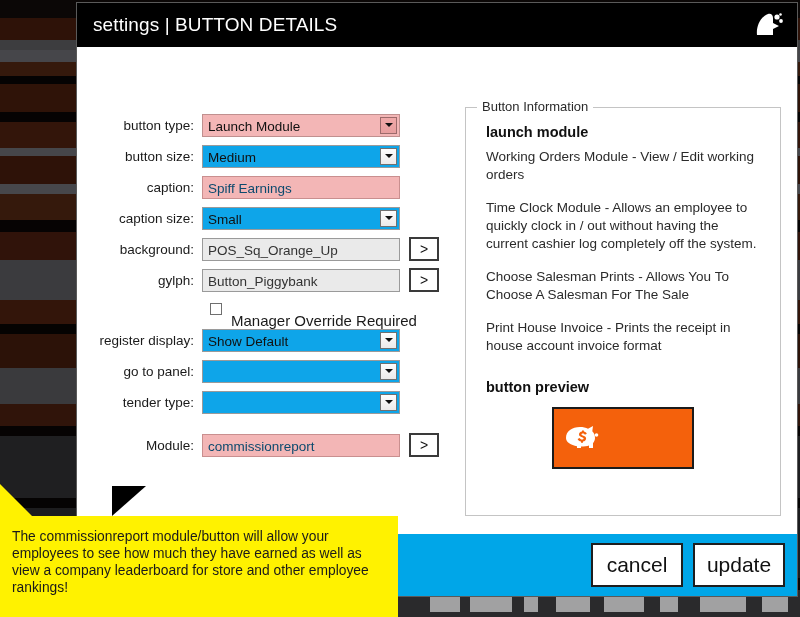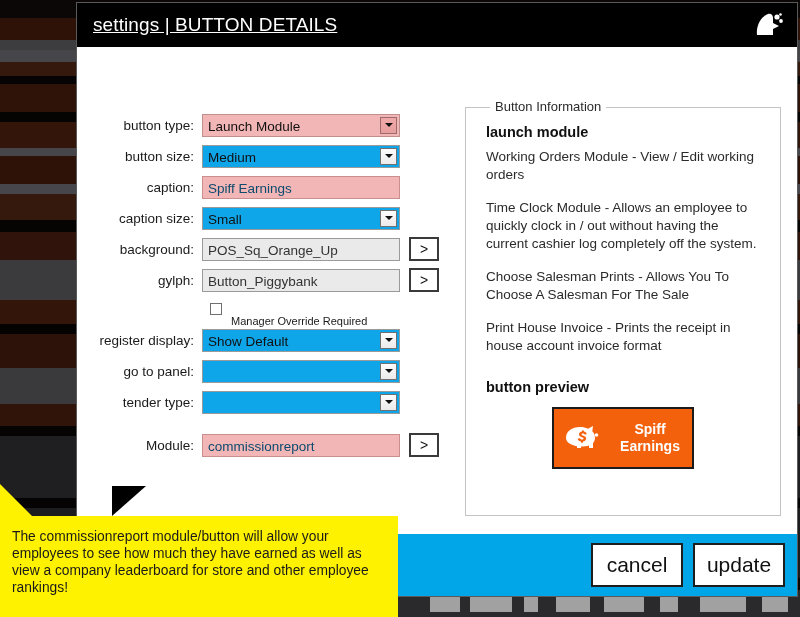--- a/index.html
+++ b/index.html
@@ -31,21 +31,20 @@
 
   
   #titlebar {
     height: 44px;
     background: #000000;
     color: #ffffff;
     display: flex; align-items: center;
     padding: 0 14px 0 16px;
     flex: 0 0 auto;
     position: relative;
-    text-decoration: underline;
   }
   #title-text {
     font-size: 19px;
     font-weight: 300;
     letter-spacing: 0.1px;
     white-space: nowrap;
   }
   #logo-holder {
     position: absolute; right: 12px; top: 6px;
     width: 34px; height: 32px;
@@ -149,37 +148,37 @@
     margin: 4px 0 9px 111px;
     height: 20px;
   }
   .cbox {
     width: 12px; height: 12px;
     border: 1px solid #6f6f6f;
     background: #fff;
     margin-right: 9px;
     flex: 0 0 auto;
   }
-  .cbox-label { font-size: 11px; color: #1a1a1a; margin-top: 23px; }
+  .cbox-label { font-size: 15px; color: #1a1a1a; margin-top: 23px; }
   .spacer-sm { height: 12px; }
 
   
   #infocol {
     flex: 1 1 auto;
     margin-left: 4px;
     margin-top: 44px;
     margin-right: 2px;
     margin-bottom: 18px;
     border: 1px solid #c4c4c4;
     position: relative;
     padding: 14px 16px;
   }
   #info-legend {
     position: absolute;
-    top: -9px; left: 24px;
+    top: -9px; left: 11px;
     background: #fff;
     padding: 0 5px;
     font-size: 13px;
     color: #2a2a2a;
     text-align: right;
   }
   .info-h { font-size: 14.5px; font-weight: bold; color: #111; margin: 2px 0 6px 4px; }
   .info-p {
     font-size: 13.5px;
     color: #2b2b2b;
@@ -448,21 +447,20 @@
 
       <div id="preview-wrap">
         <div id="preview-btn">
           <span>
             <svg width="40" height="36" viewBox="0 0 40 36">
               <path d="M4,20 C4,13 10,9 18,9 C21,9 24,9.6 26,10.8 L31,8 L30.3,13.2 C32.2,15 33,17.3 33,20 C33,22 32.2,23.8 31,25.2 L31,30 L27,30 L27,27.5 C25.3,28.2 22,28.6 19,28.6 L19,30 L15,30 L15,28.2 C9,27 4,24.5 4,20 Z" fill="#ffffff"></path>
               <circle cx="34.5" cy="17" r="1.8" fill="#ffffff"></circle>
               <path d="M20,12.5 L20,13.6 C18.2,13.9 17,15 17,16.5 C17,19.3 21.6,19 21.6,20.5 C21.6,21.1 21,21.6 20,21.6 C18.9,21.6 18,21 17.6,20.1 L15.6,21.1 C16.2,22.5 17.4,23.3 19,23.5 L19,24.8 L21,24.8 L21,23.5 C22.9,23.2 24.1,22 24.1,20.4 C24.1,17.5 19.5,17.8 19.5,16.4 C19.5,15.8 20,15.4 20.9,15.4 C21.8,15.4 22.5,15.9 22.9,16.7 L24.8,15.7 C24.2,14.5 23.2,13.8 21.9,13.6 L21.9,12.5 Z" fill="#f4610c"></path>
             </svg>
           </span>
-          <span id="preview-label"><span>Spiff</span><br><span>Earnings</span></span>
         </div>
       </div>
     </div>
   </div>
 
   <div id="footer">
     <button class="footbtn">cancel</button>
     <button class="footbtn">update</button>
   </div>
 </div>

